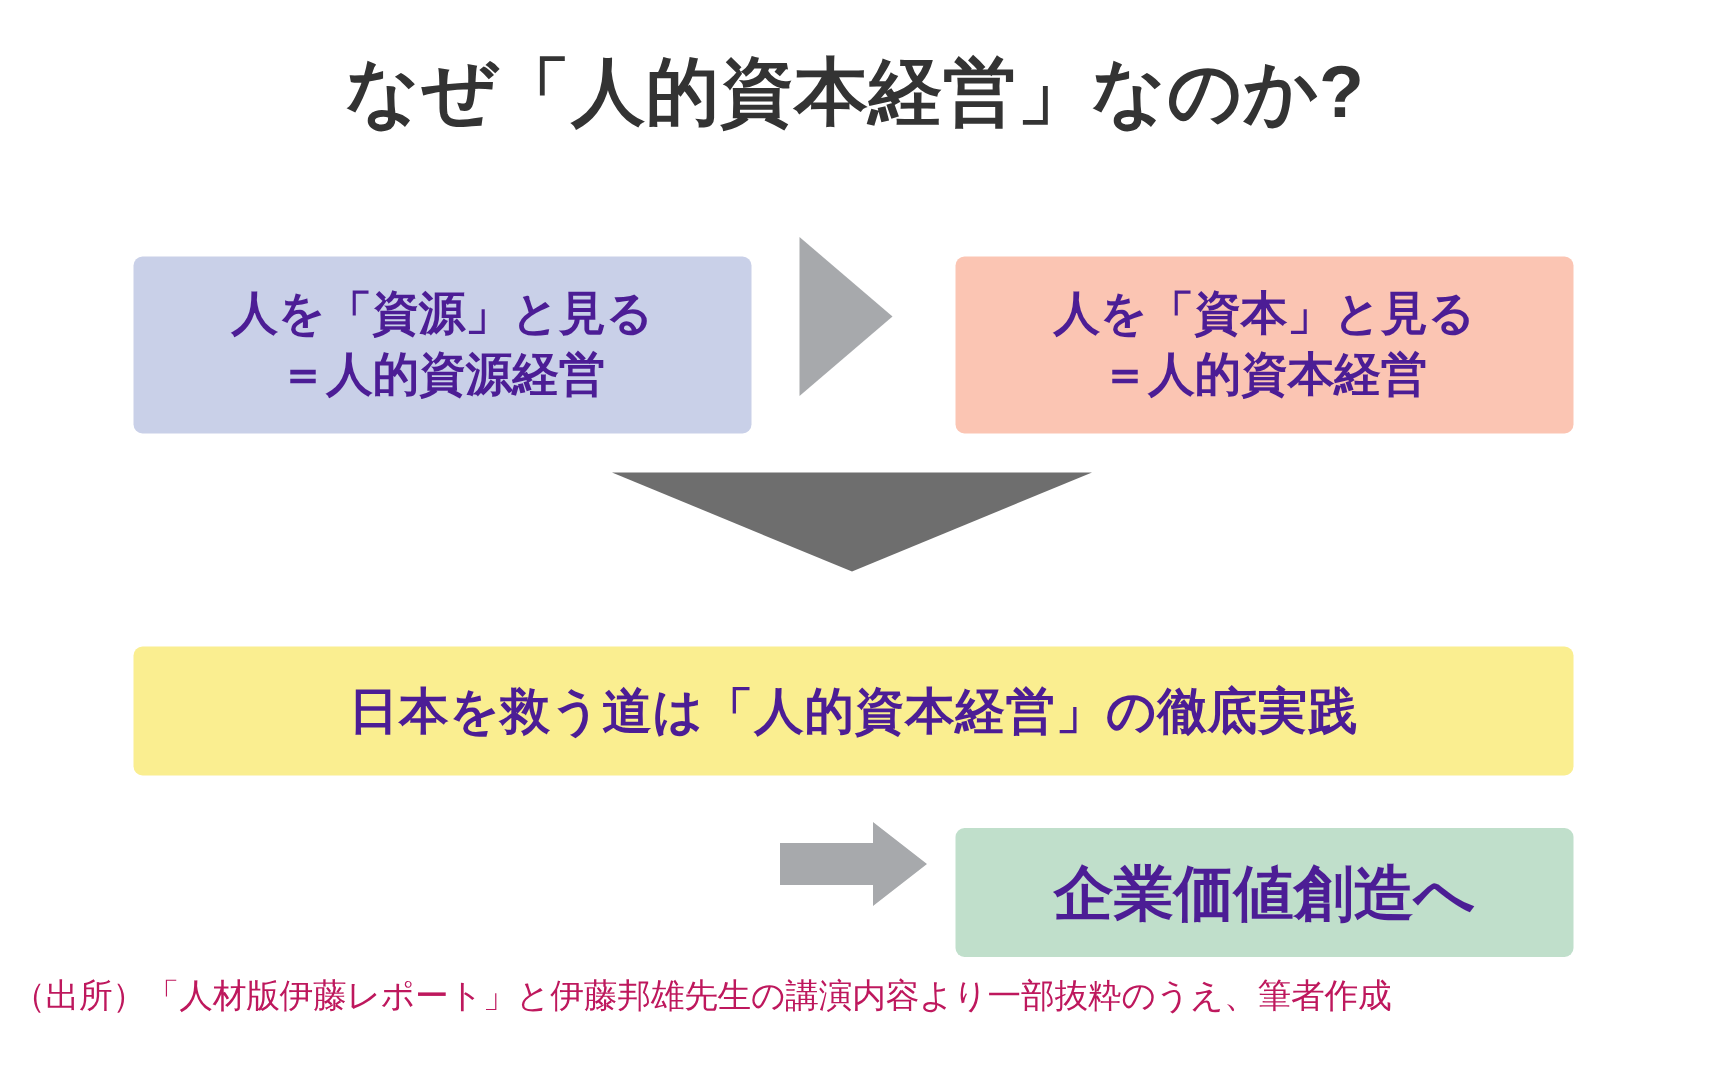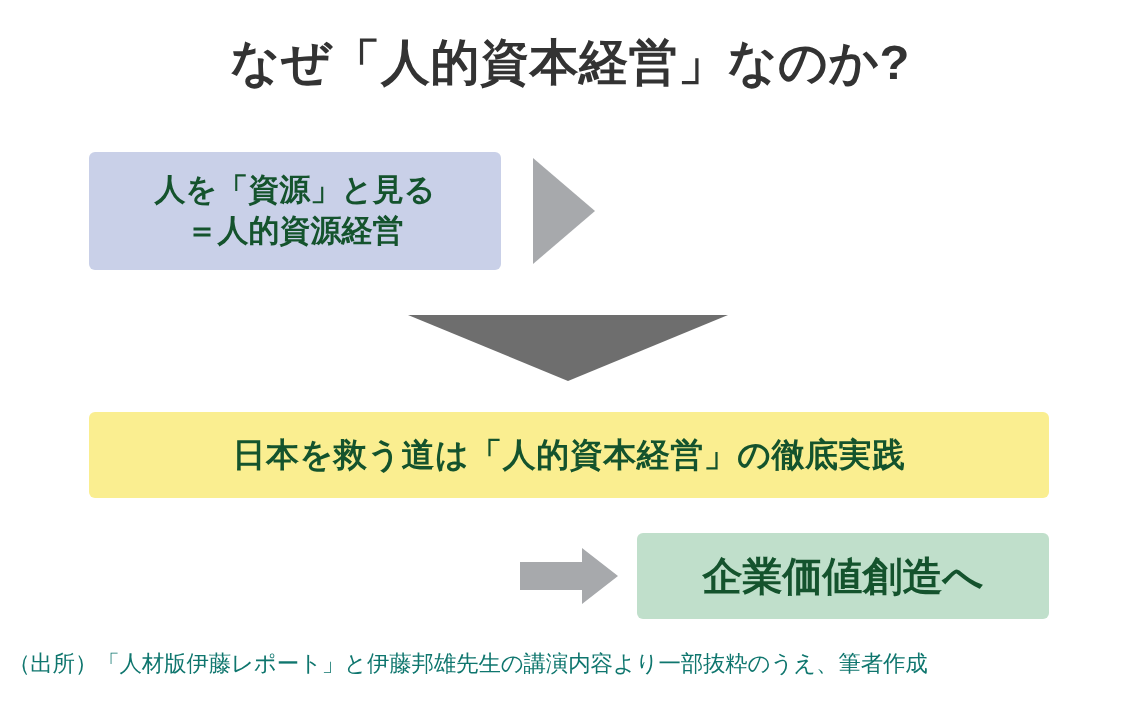--- a/index.html
+++ b/index.html
@@ -37,23 +37,24 @@
   }
 
   
   .box {
     position: absolute;
     border-radius: 6px;
     display: flex;
     align-items: center;
     justify-content: center;
     text-align: center;
-    color: #14532d;
+    color: #4c1d95;
     font-weight: bold;
     box-sizing: border-box;
+    margin-top: 19px;
   }
   .box .line {
     display: block;
   }
 
   
   #box-resource {
     left: 89px;
     top: 152px;
     width: 412px;
@@ -134,41 +135,47 @@
     height: 62px;
   }
 
   
   .source-note {
     position: absolute;
     left: 8px;
     top: 648px;
     width: 1130px;
     font-size: 22.5px;
-    color: #0f766e;
+    color: #be185d;
     white-space: nowrap;
     letter-spacing: -0.2px;
   }
 </style>
 </head>
 <body>
 
 <div class="canvas">
 
   <div class="title">なぜ「人的資本経営」なのか?</div>
 
   <div class="box" id="box-resource">
     <div>
       <span class="line">人を「資源」と見る</span>
       <span class="line">＝人的資源経営</span>
     </div>
   </div>
 
   <div id="arrow-right-triangle"></div>
 
+  <div class="box" id="box-capital">
+    <div>
+      <span class="line">人を「資本」と見る</span>
+      <span class="line">＝人的資本経営</span>
+    </div>
+  </div>
 
   <div id="arrow-down-big"></div>
 
   <div class="box" id="box-practice">
     <span class="line">日本を救う道は「人的資本経営」の徹底実践</span>
   </div>
 
 
   <svg id="arrow-right-block" viewBox="0 0 98 62">
     <polygon points="0,17 62,17 62,3 98,31 62,59 62,45 0,45" fill="#a7a9ac"></polygon>

